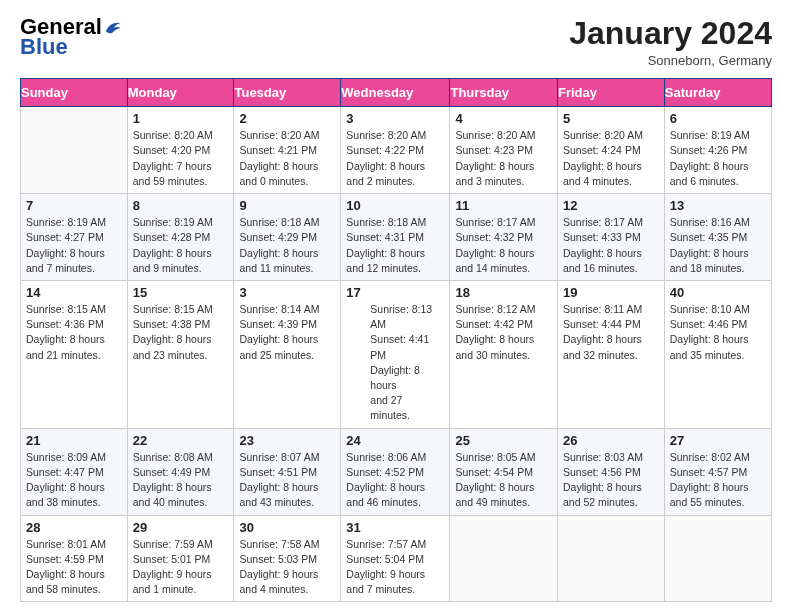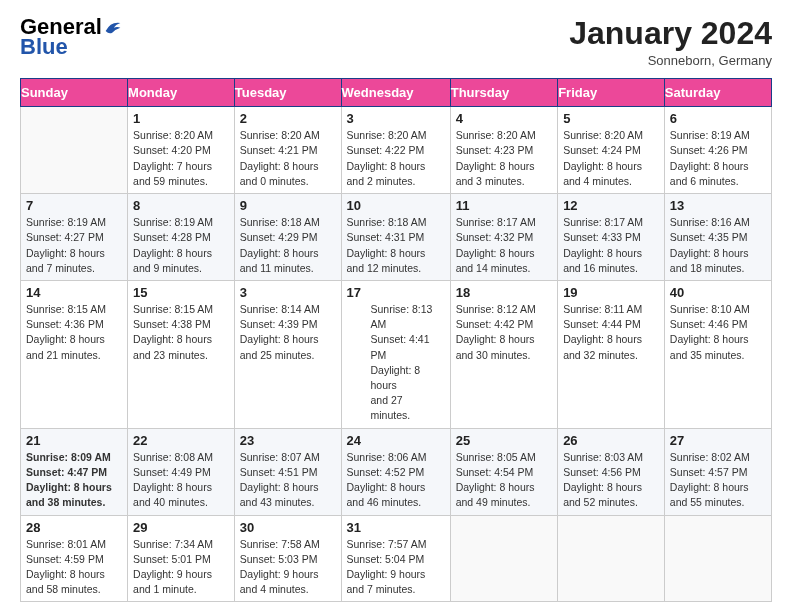--- a/index.html
+++ b/index.html
@@ -275,21 +275,21 @@
             <span class="day-number">40</span>
             <div class="day-info" style="white-space: pre-line;">Sunrise: 8:10 AM
 Sunset: 4:46 PM
 Daylight: 8 hours
 and 35 minutes.</div>
           </td>
         </tr>
         <tr>
           <td>
             <span class="day-number">21</span>
-            <div class="day-info" style="white-space: pre-line; font-weight: bold;">Sunrise: 8:09 AM
+            <div class="day-info" style="white-space: pre-line;">Sunrise: 8:09 AM
 Sunset: 4:47 PM
 Daylight: 8 hours
 and 38 minutes.</div>
           </td>
           <td>
             <span class="day-number">22</span>
             <div class="day-info" style="white-space: pre-line;">Sunrise: 8:08 AM
 Sunset: 4:49 PM
 Daylight: 8 hours
 and 40 minutes.</div>
@@ -333,21 +333,21 @@
         <tr>
           <td>
             <span class="day-number">28</span>
             <div class="day-info" style="white-space: pre-line;">Sunrise: 8:01 AM
 Sunset: 4:59 PM
 Daylight: 8 hours
 and 58 minutes.</div>
           </td>
           <td>
             <span class="day-number">29</span>
-            <div class="day-info" style="white-space: pre-line;">Sunrise: 7:34 AM
+            <div class="day-info" style="white-space: pre-line;">Sunrise: 7:59 AM
 Sunset: 5:01 PM
 Daylight: 9 hours
 and 1 minute.</div>
           </td>
           <td>
             <span class="day-number">30</span>
             <div class="day-info" style="white-space: pre-line;">Sunrise: 7:58 AM
 Sunset: 5:03 PM
 Daylight: 9 hours
 and 4 minutes.</div>

